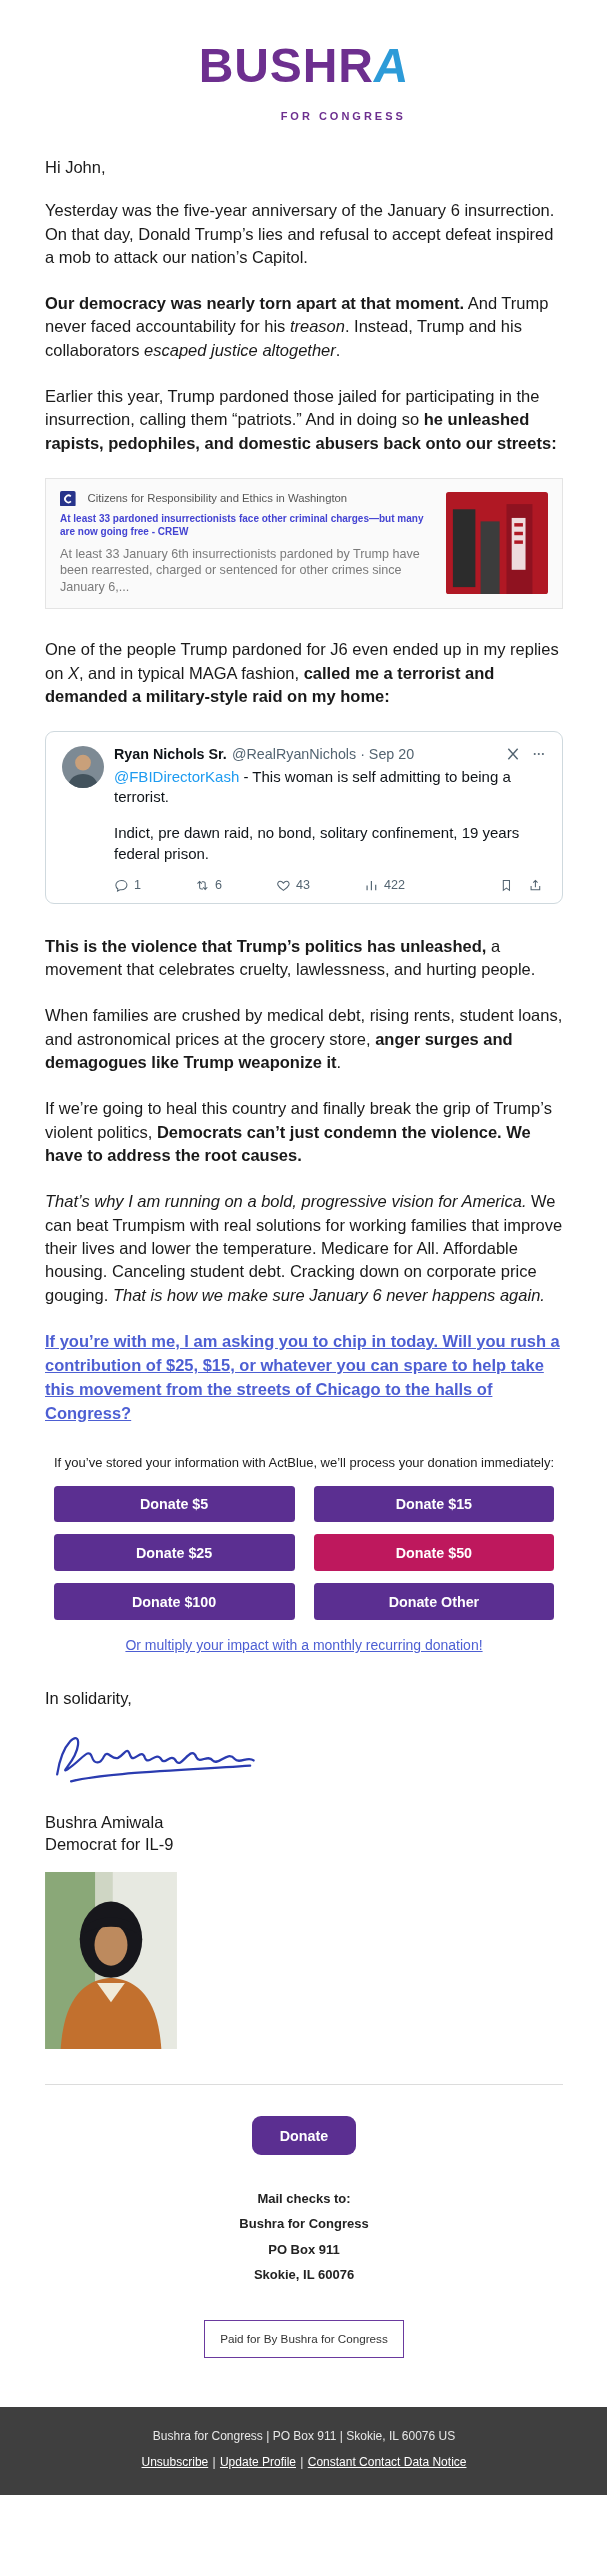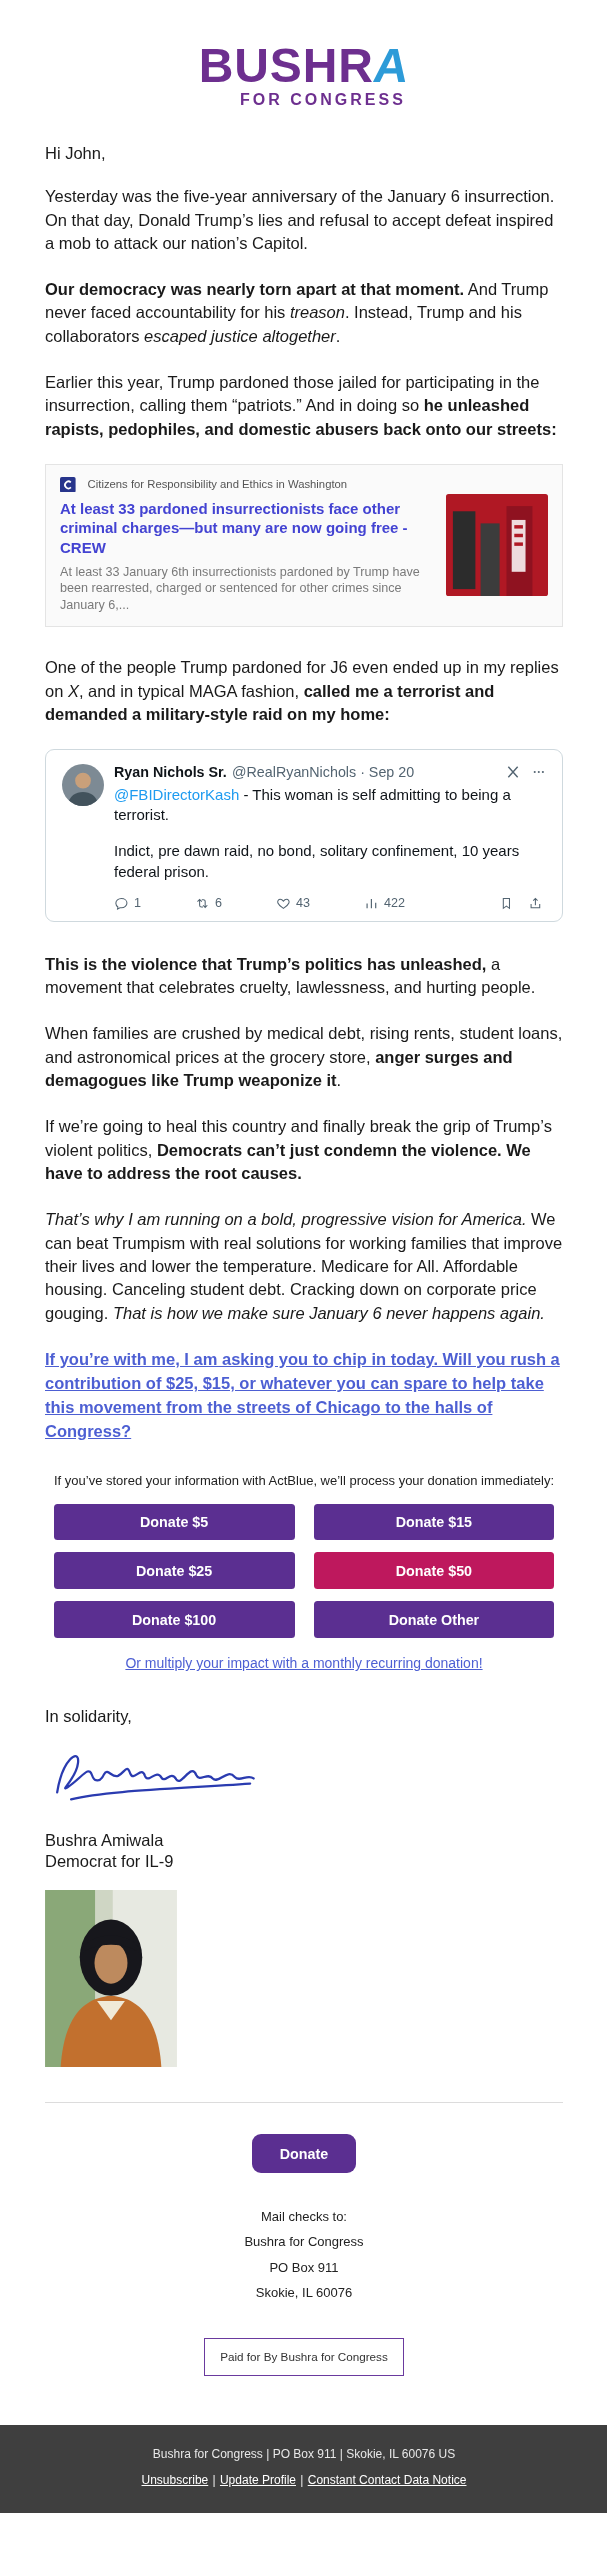--- a/index.html
+++ b/index.html
@@ -9,35 +9,35 @@
     color: #1a1a1a;
   }
   .email { width: 608px; margin: 0 auto; background: #fff; }
   .content { padding: 38px 45px 0; }
 
   
   .logo-wrap { text-align: center; margin: 3.5px 0 35px; }
   .logo-inner { display: inline-block; text-align: right; }
   .logo-main { font-size: 48px; font-weight: 800; color: #6d2f8f; letter-spacing: 0.9px; line-height: 1; }
   .logo-a { color: #2d9bd8; display: inline-block; transform: skewX(-8deg); }
-  .logo-sub { font-size: 16px; color: #6d2f8f; font-weight: 700; letter-spacing: 3px; margin-top: 1px; padding-right: 3.5px; }
+  .logo-sub { font-size: 11px; color: #6d2f8f; font-weight: 700; letter-spacing: 3px; margin-top: 20px; padding-right: 3.5px; }
 
   p.body-p { font-size: 16.5px; line-height: 1.42; margin: 0 0 22.6px; }
   .greeting { font-size: 16.5px; margin: 0 0 22.6px; }
 
   
   .news-card {
     display: flex; gap: 14px; align-items: stretch;
     background: #fafafa; border: 0.9px solid #e4e4e4;
     padding: 12px 14px; margin: 3.5px 0 29.5px; cursor: pointer;
   }
   .news-left { flex: 1; min-width: 0; }
   .news-source-row { display: flex; align-items: center; gap: 12px; margin-bottom: 7px; }
   .news-source { font-size: 11.3px; color: #555; }
-  .news-title { color: #4343d2; font-size: 15px; font-weight: 700; line-height: 1.28; margin-bottom: 7px; }
+  .news-title { color: #4343d2; font-size: 10px; font-weight: 700; line-height: 1.28; margin-bottom: 7px; }
   .news-desc { color: #7a7a7a; font-size: 12.6px; line-height: 1.32; }
   .news-thumb { width: 102px; height: 102px; flex: 0 0 auto; align-self: center; border-radius: 2.6px; overflow: hidden; }
 
   
   .tweet {
     border: 0.9px solid #cfd9de; border-radius: 9px;
     padding: 14px 15.6px 10.4px; margin: 1.7px 0 31px; background: #fff;
   }
   .tweet-row { display: flex; }
   .avatar { width: 42px; height: 42px; border-radius: 50%; flex: 0 0 auto; margin-right: 10.4px; overflow: hidden; }
@@ -90,21 +90,21 @@
 
   .divider { border: none; border-top: 0.9px solid #dcdcdc; margin: 35px 0 31px; }
 
   .donate-center { text-align: center; margin-bottom: 36px; }
   .donate-main-btn {
     background: #5b2f91; color: #fff; font-family: inherit;
     font-size: 14.3px; font-weight: 700; border: none; border-radius: 9px;
     padding: 11.3px 28px; cursor: pointer;
   }
 
-  .mail-block { text-align: center; font-size: 13px; color: #222; }
+  .mail-block { text-align: center; font-size: 13px; color: #222; font-weight: bold; }
   .mail-block div { margin-bottom: 10.4px; }
 
   .paidfor-wrap { text-align: center; margin: 38px 0 49px; }
   .paidfor-box {
     display: inline-block; border: 0.9px solid #6a3a9e;
     padding: 11.3px 15.6px; font-size: 11.7px; color: #333;
   }
 
   .footer { background: #3f3f3f; color: #e8e8e8; text-align: center; padding: 22.6px 10.4px 26px; font-size: 12px; }
   .footer-address { margin-bottom: 12px; }
@@ -183,21 +183,21 @@
                 <svg width="15.6" height="14" viewBox="0 0 24 24">
                     <circle cx="5" cy="12" r="1.8" fill="#536471"></circle>
                     <circle cx="12" cy="12" r="1.8" fill="#536471"></circle>
                     <circle cx="19" cy="12" r="1.8" fill="#536471"></circle>
                   </svg>
               </span>
             </span>
           </div>
           <div class="tweet-body">
             <p><span style="color: rgb(29, 155, 240);">@FBIDirectorKash</span><span> - This woman is self admitting to being a terrorist.</span></p>
-            <p>Indict, pre dawn raid, no bond, solitary confinement, 10 years federal prison.</p>
+            <p>Indict, pre dawn raid, no bond, solitary confinement, 19 years federal prison.</p>
           </div>
           <div class="tweet-metrics">
             <span class="metric">
               <span class="icon-svg">
                 <svg width="14.8" height="14.8" viewBox="0 0 24 24">
                     <path d="M12 4C6.9 4 3 7.5 3 11.8c0 2.4 1.3 4.6 3.3 6L5.7 21l4-2c.8.2 1.5.2 2.3.2 5.1 0 9-3.5 9-7.7S17.1 4 12 4z" stroke="#536471" stroke-width="1.7" fill="none"></path>
                   </svg>
               </span>
               <span>1</span>
             </span>

